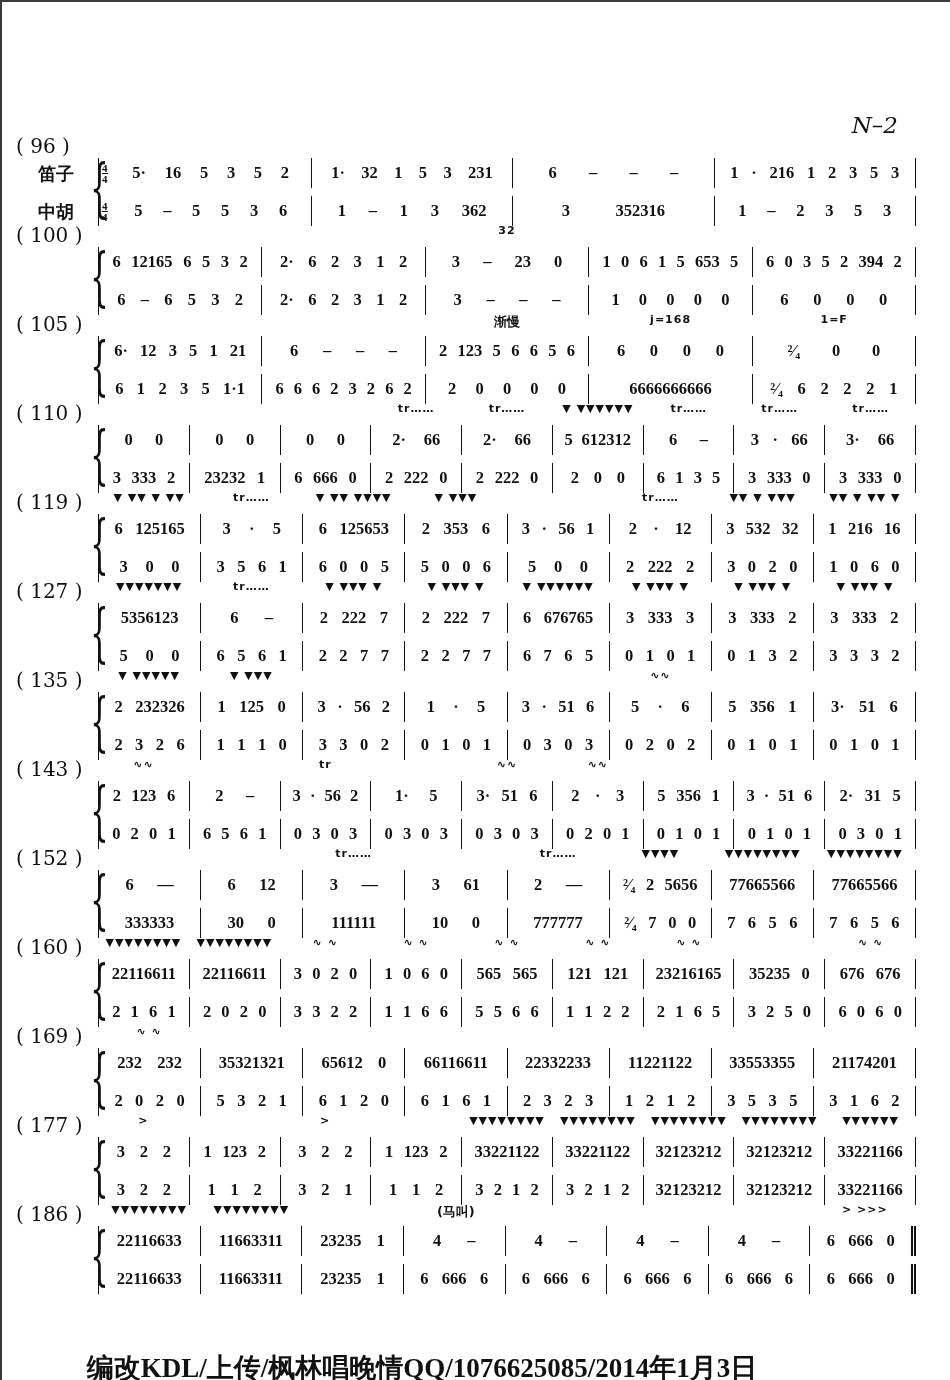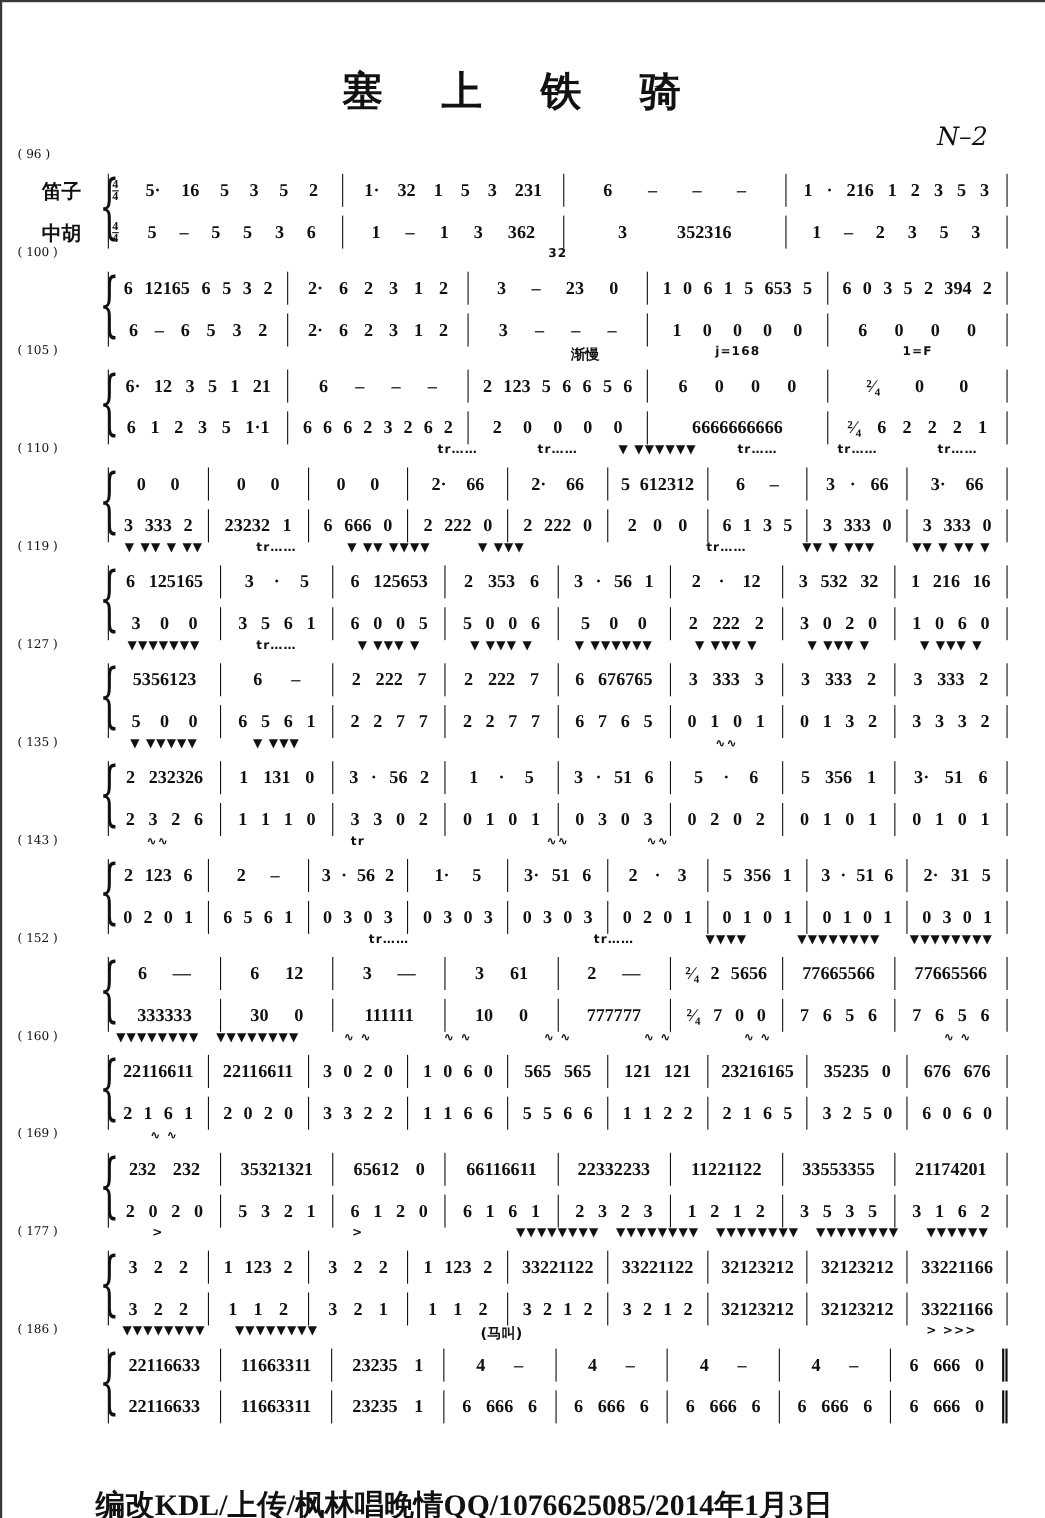--- a/index.html
+++ b/index.html
@@ -29,21 +29,21 @@
   }
   .page-label{
     position:absolute;top:110px;right:52px;
     font-size:23px;font-style:italic;
     font-family:"DejaVu Serif", serif;
   }
   .systems{position:absolute;top:134px;left:0;right:0;}
   .system{position:relative;height:89px;}
   .sys-no{
     position:absolute;left:14px;top:-2px;
-    font-size:11px;
+    font-size:20px;
     font-family:"DejaVu Serif", serif;
     white-space:nowrap;
   }
   .sys-body{position:absolute;left:96px;right:34px;top:12px;bottom:2px;}
   .brace{
     position:absolute;left:-19px;top:8px;
     font-size:64px;line-height:64px;font-weight:400;
     transform:scaleX(.45);
     font-family:"DejaVu Serif", serif;
   }
@@ -119,21 +119,20 @@
     font-size:19px;font-weight:bold;color:#b0403a;
     letter-spacing:1px;white-space:nowrap;
     font-family:"Liberation Serif", serif;
   }
 </style>
 </head>
 <body>
 
 <div class="page">
 
-  <div class="title">塞 上 铁 骑</div>
   <div class="page-label">N–2</div>
 
   <div class="systems">
       <div class="system">
         <div class="sys-no">( 96 )</div>
         <span class="part-label" style="left: 36px; top: 26px;">笛子</span>
         <span class="part-label" style="left: 36px; top: 64px;">中胡</span>
         <div class="sys-body">
           <span class="brace">{</span>
           <div class="line top-line">
@@ -366,21 +365,21 @@
             </div>
             <div class="cell">
               <span class="note">²⁄₄</span>
               <span class="note">6</span>
               <span class="note">2</span>
               <span class="note">2</span>
               <span class="note">2</span>
               <span class="note">1</span>
             </div>
           </div>
-          <span class="mark cn" style="left: 50%; margin-left: 25px;">渐慢</span>
+          <span class="mark cn" style="left: 50%;">渐慢</span>
           <span class="mark" style="left: 70%;">j=168</span>
           <span class="mark" style="left: 90%;">1=F</span>
         </div>
       </div>
       <div class="system">
         <div class="sys-no">( 110 )</div>
         <div class="sys-body">
           <span class="brace">{</span>
           <div class="line top-line">
             <div class="cell">
@@ -682,21 +681,21 @@
         <div class="sys-no">( 135 )</div>
         <div class="sys-body">
           <span class="brace">{</span>
           <div class="line top-line">
             <div class="cell">
               <span class="note">2</span>
               <span class="note">232326</span>
             </div>
             <div class="cell">
               <span class="note">1</span>
-              <span class="note">131</span>
+              <span class="note">125</span>
               <span class="note">0</span>
             </div>
             <div class="cell">
               <span class="note">3</span>
               <span class="note">·</span>
               <span class="note">56</span>
               <span class="note">2</span>
             </div>
             <div class="cell">
               <span class="note">1</span>

